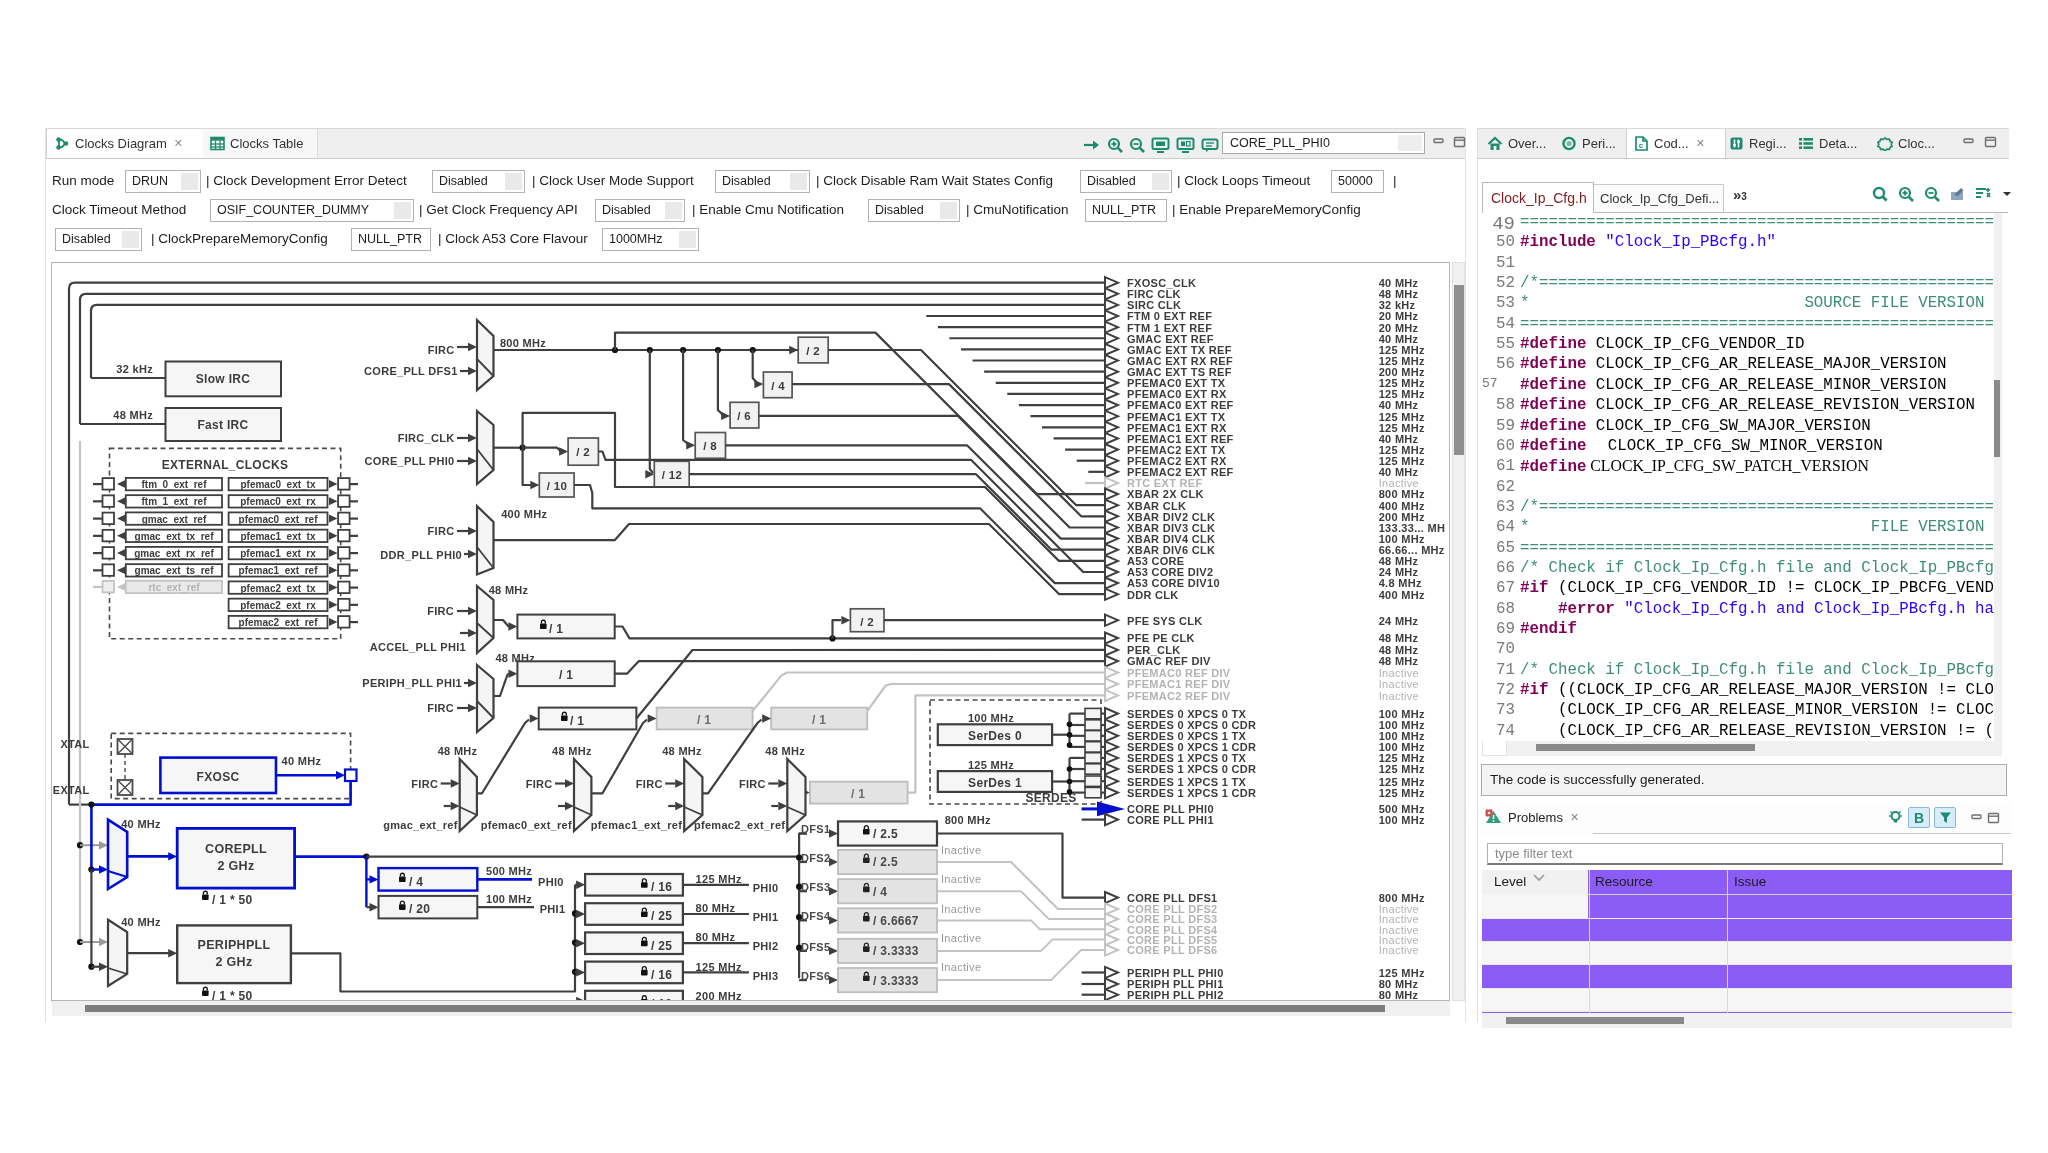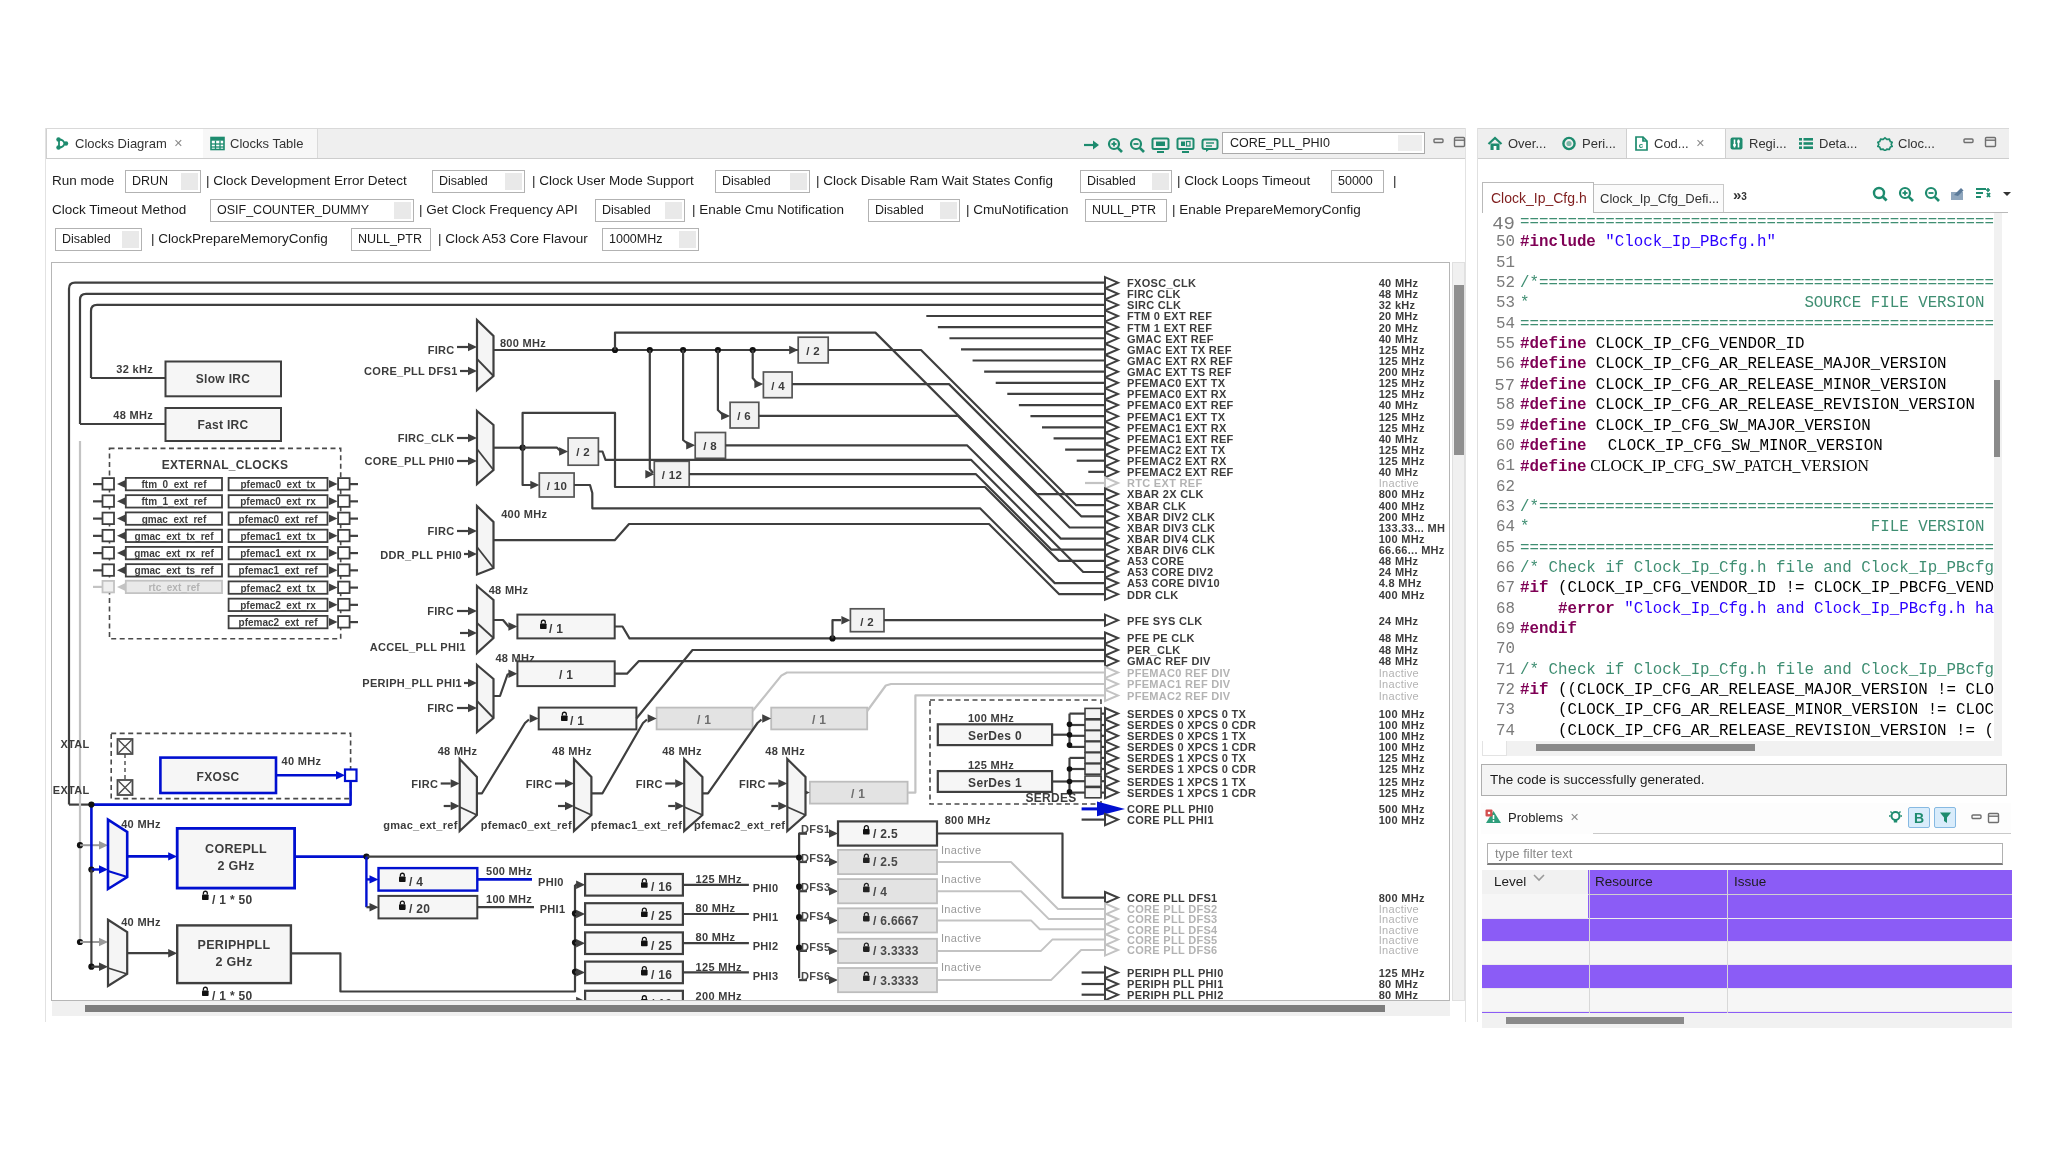--- a/index.html
+++ b/index.html
@@ -898,21 +898,21 @@
     <div class="abs mono" style="left:0;top:61.050000000000004px;width:33px;text-align:right;font-size:15.8px;color:#7a7a7a">52</div>
     <div class="abs mono" style="left:38px;top:61.050000000000004px;font-size:15.8px"><span style="color:#3f8e72;">/*==========================================================</span></div>
     <div class="abs mono" style="left:0;top:81.4px;width:33px;text-align:right;font-size:15.8px;color:#7a7a7a">53</div>
     <div class="abs mono" style="left:38px;top:81.4px;font-size:15.8px"><span style="color:#3f8e72;">*                             SOURCE FILE VERSION</span></div>
     <div class="abs mono" style="left:0;top:101.75px;width:33px;text-align:right;font-size:15.8px;color:#7a7a7a">54</div>
     <div class="abs mono" style="left:38px;top:101.75px;font-size:15.8px"><span style="color:#3f8e72;">============================================================</span></div>
     <div class="abs mono" style="left:0;top:122.10000000000001px;width:33px;text-align:right;font-size:15.8px;color:#7a7a7a">55</div>
     <div class="abs mono" style="left:38px;top:122.10000000000001px;font-size:15.8px"><span style="color:#7f0055;font-weight:bold;">#define</span><span style="color:#000;"> CLOCK_IP_CFG_VENDOR_ID</span></div>
     <div class="abs mono" style="left:0;top:142.45000000000002px;width:33px;text-align:right;font-size:15.8px;color:#7a7a7a">56</div>
     <div class="abs mono" style="left:38px;top:142.45000000000002px;font-size:15.8px"><span style="color:#7f0055;font-weight:bold;">#define</span><span style="color:#000;"> CLOCK_IP_CFG_AR_RELEASE_MAJOR_VERSION</span></div>
-    <div class="abs mono" style="left:0;top:162.8px;width:33px;text-align:right;font-size:17px;color:#7a7a7a">57</div>
+    <div class="abs mono" style="left:0;top:162.8px;width:33px;font-size:13px;color:#7a7a7a">57</div>
     <div class="abs mono" style="left:38px;top:162.8px;font-size:15.8px"><span style="color:#7f0055;font-weight:bold;">#define</span><span style="color:#000;"> CLOCK_IP_CFG_AR_RELEASE_MINOR_VERSION</span></div>
     <div class="abs mono" style="left:0;top:183.15px;width:33px;text-align:right;font-size:15.8px;color:#7a7a7a">58</div>
     <div class="abs mono" style="left:38px;top:183.15px;font-size:15.8px"><span style="color:#7f0055;font-weight:bold;">#define</span><span style="color:#000;"> CLOCK_IP_CFG_AR_RELEASE_REVISION_VERSION</span></div>
     <div class="abs mono" style="left:0;top:203.5px;width:33px;text-align:right;font-size:15.8px;color:#7a7a7a">59</div>
     <div class="abs mono" style="left:38px;top:203.5px;font-size:15.8px"><span style="color:#7f0055;font-weight:bold;">#define</span><span style="color:#000;"> CLOCK_IP_CFG_SW_MAJOR_VERSION</span></div>
     <div class="abs mono" style="left:0;top:223.85000000000002px;width:33px;text-align:right;font-size:15.8px;color:#7a7a7a">60</div>
     <div class="abs mono" style="left:38px;top:223.85000000000002px;font-size:15.8px"><span style="color:#7f0055;font-weight:bold;">#define</span><span style="color:#000;margin-left:12px;"> CLOCK_IP_CFG_SW_MINOR_VERSION</span></div>
     <div class="abs mono" style="left:0;top:244.20000000000002px;width:33px;text-align:right;font-size:15.8px;color:#7a7a7a">61</div>
     <div class="abs mono" style="left:38px;top:244.20000000000002px;font-size:15.8px"><span style="color:#7f0055;font-weight:bold;">#define</span><span style="color:#000;font-family:Liberation Serif, serif;"> CLOCK_IP_CFG_SW_PATCH_VERSION</span></div>
     <div class="abs mono" style="left:0;top:264.55px;width:33px;text-align:right;font-size:15.8px;color:#7a7a7a">62</div>

